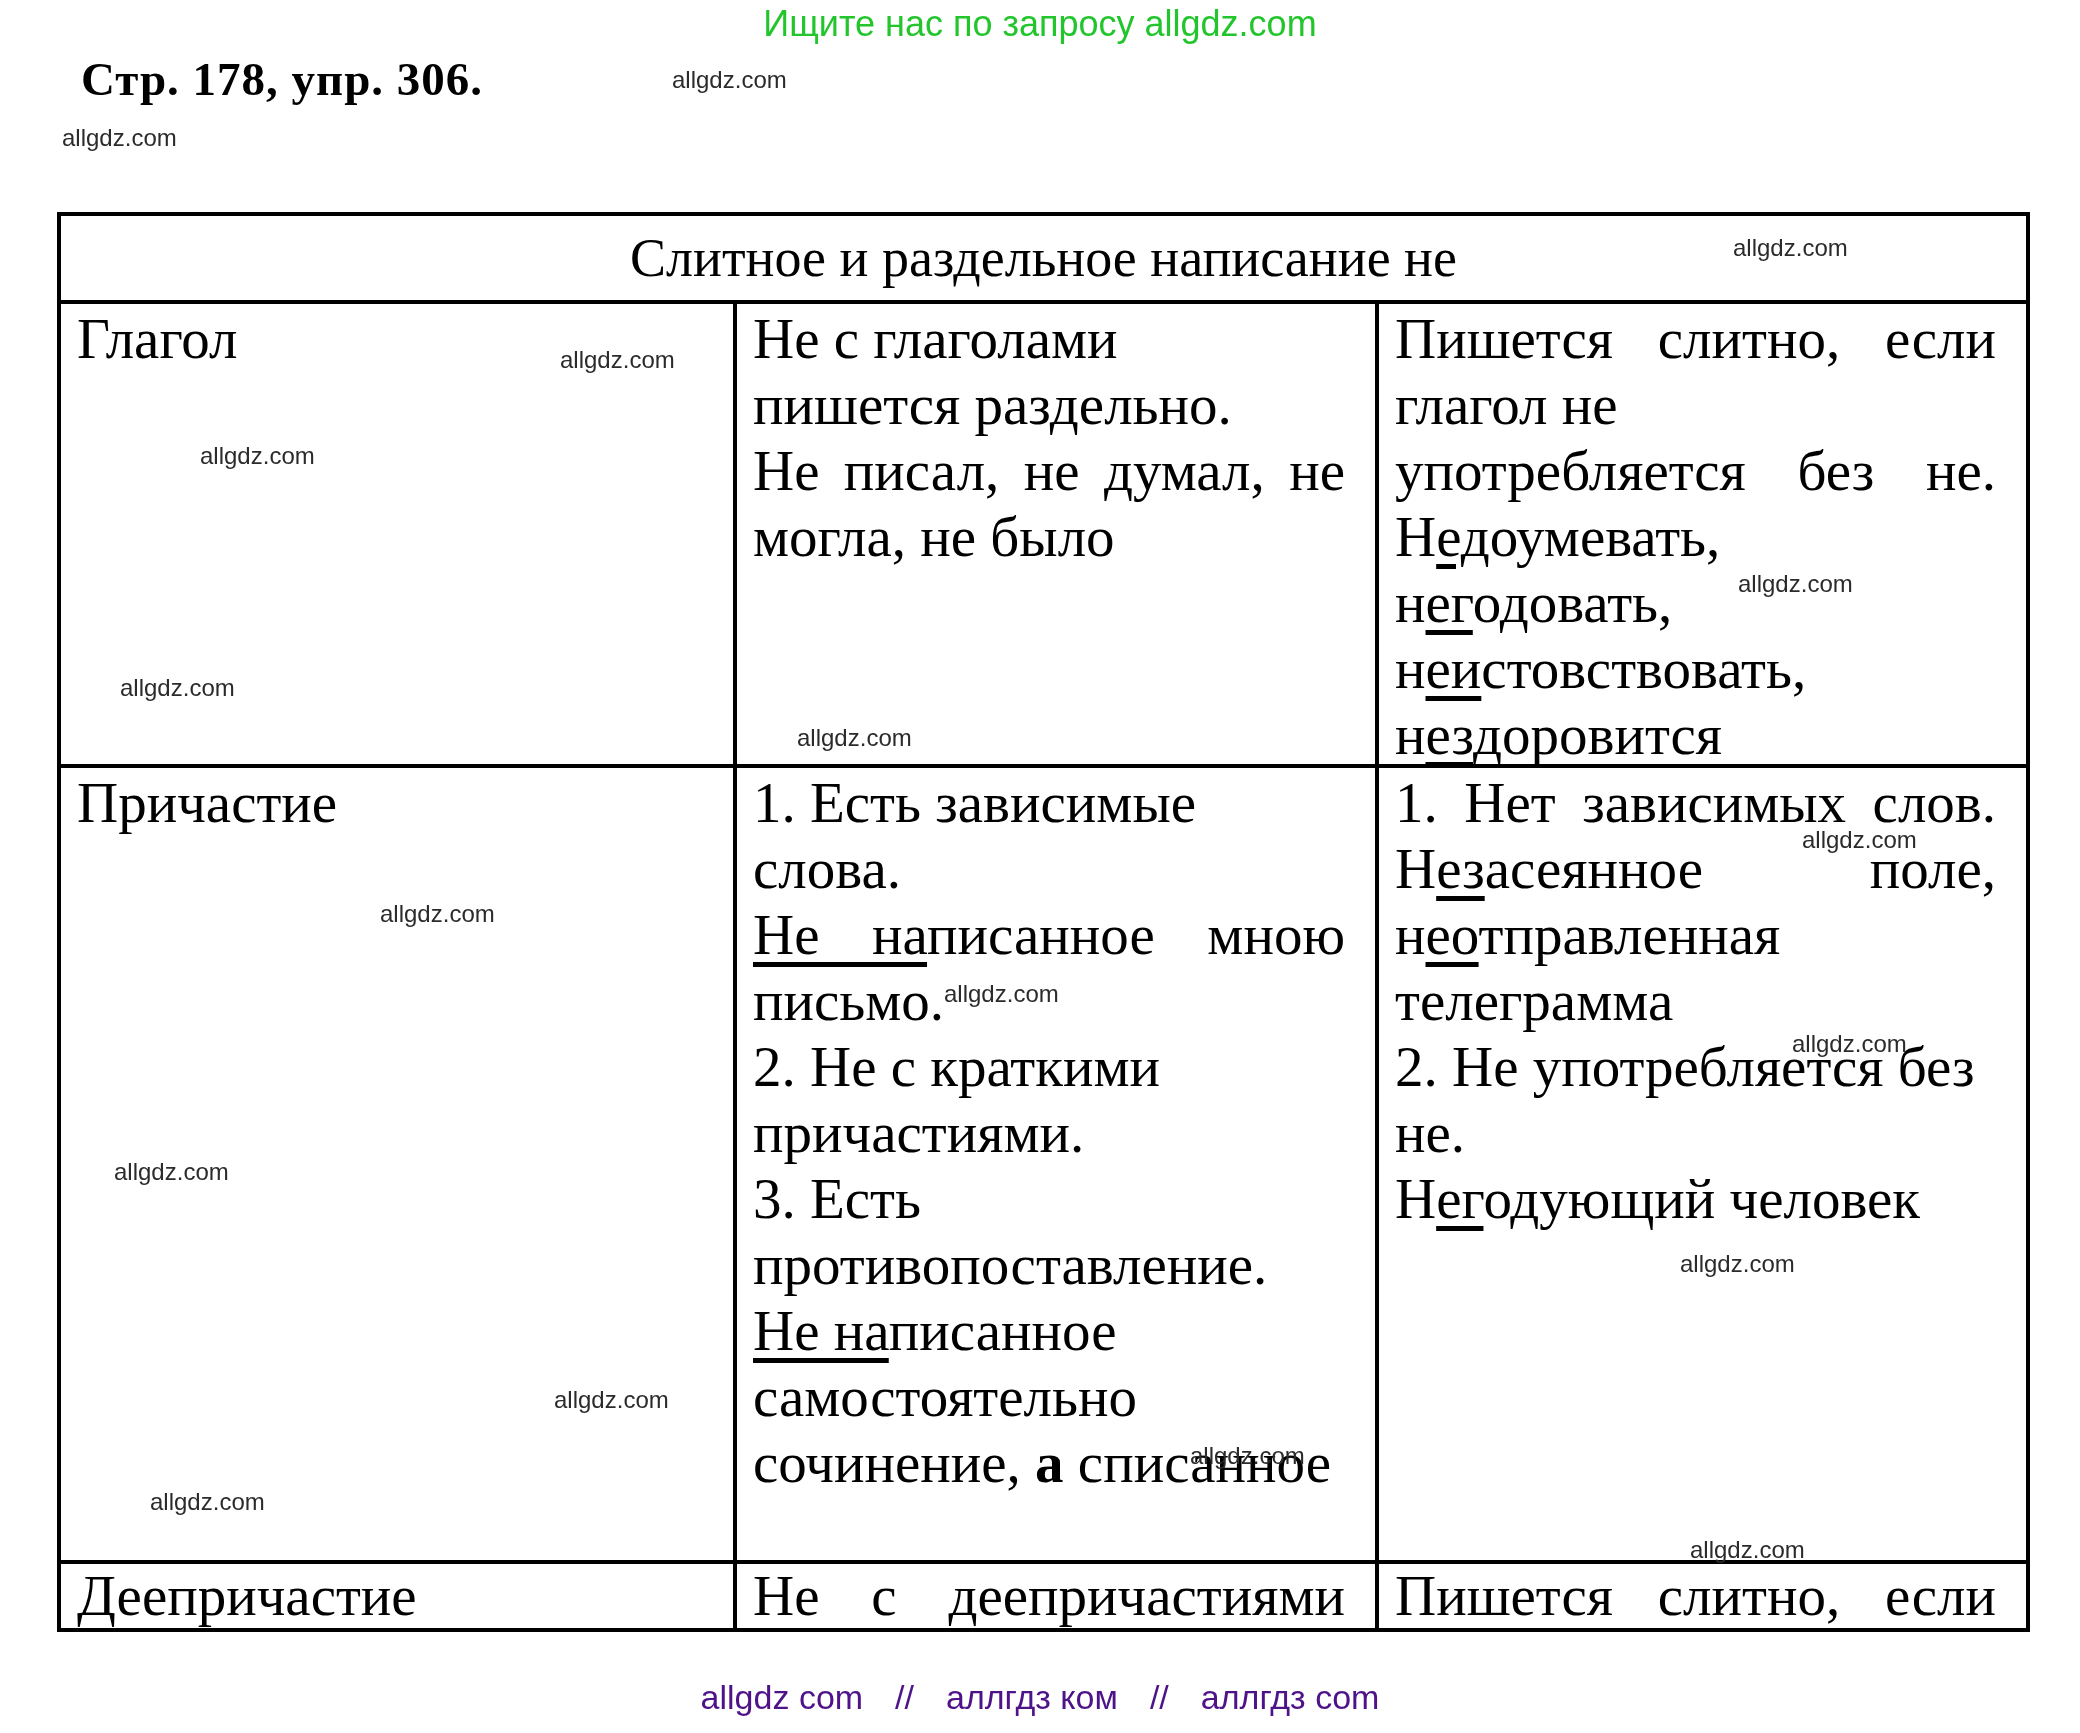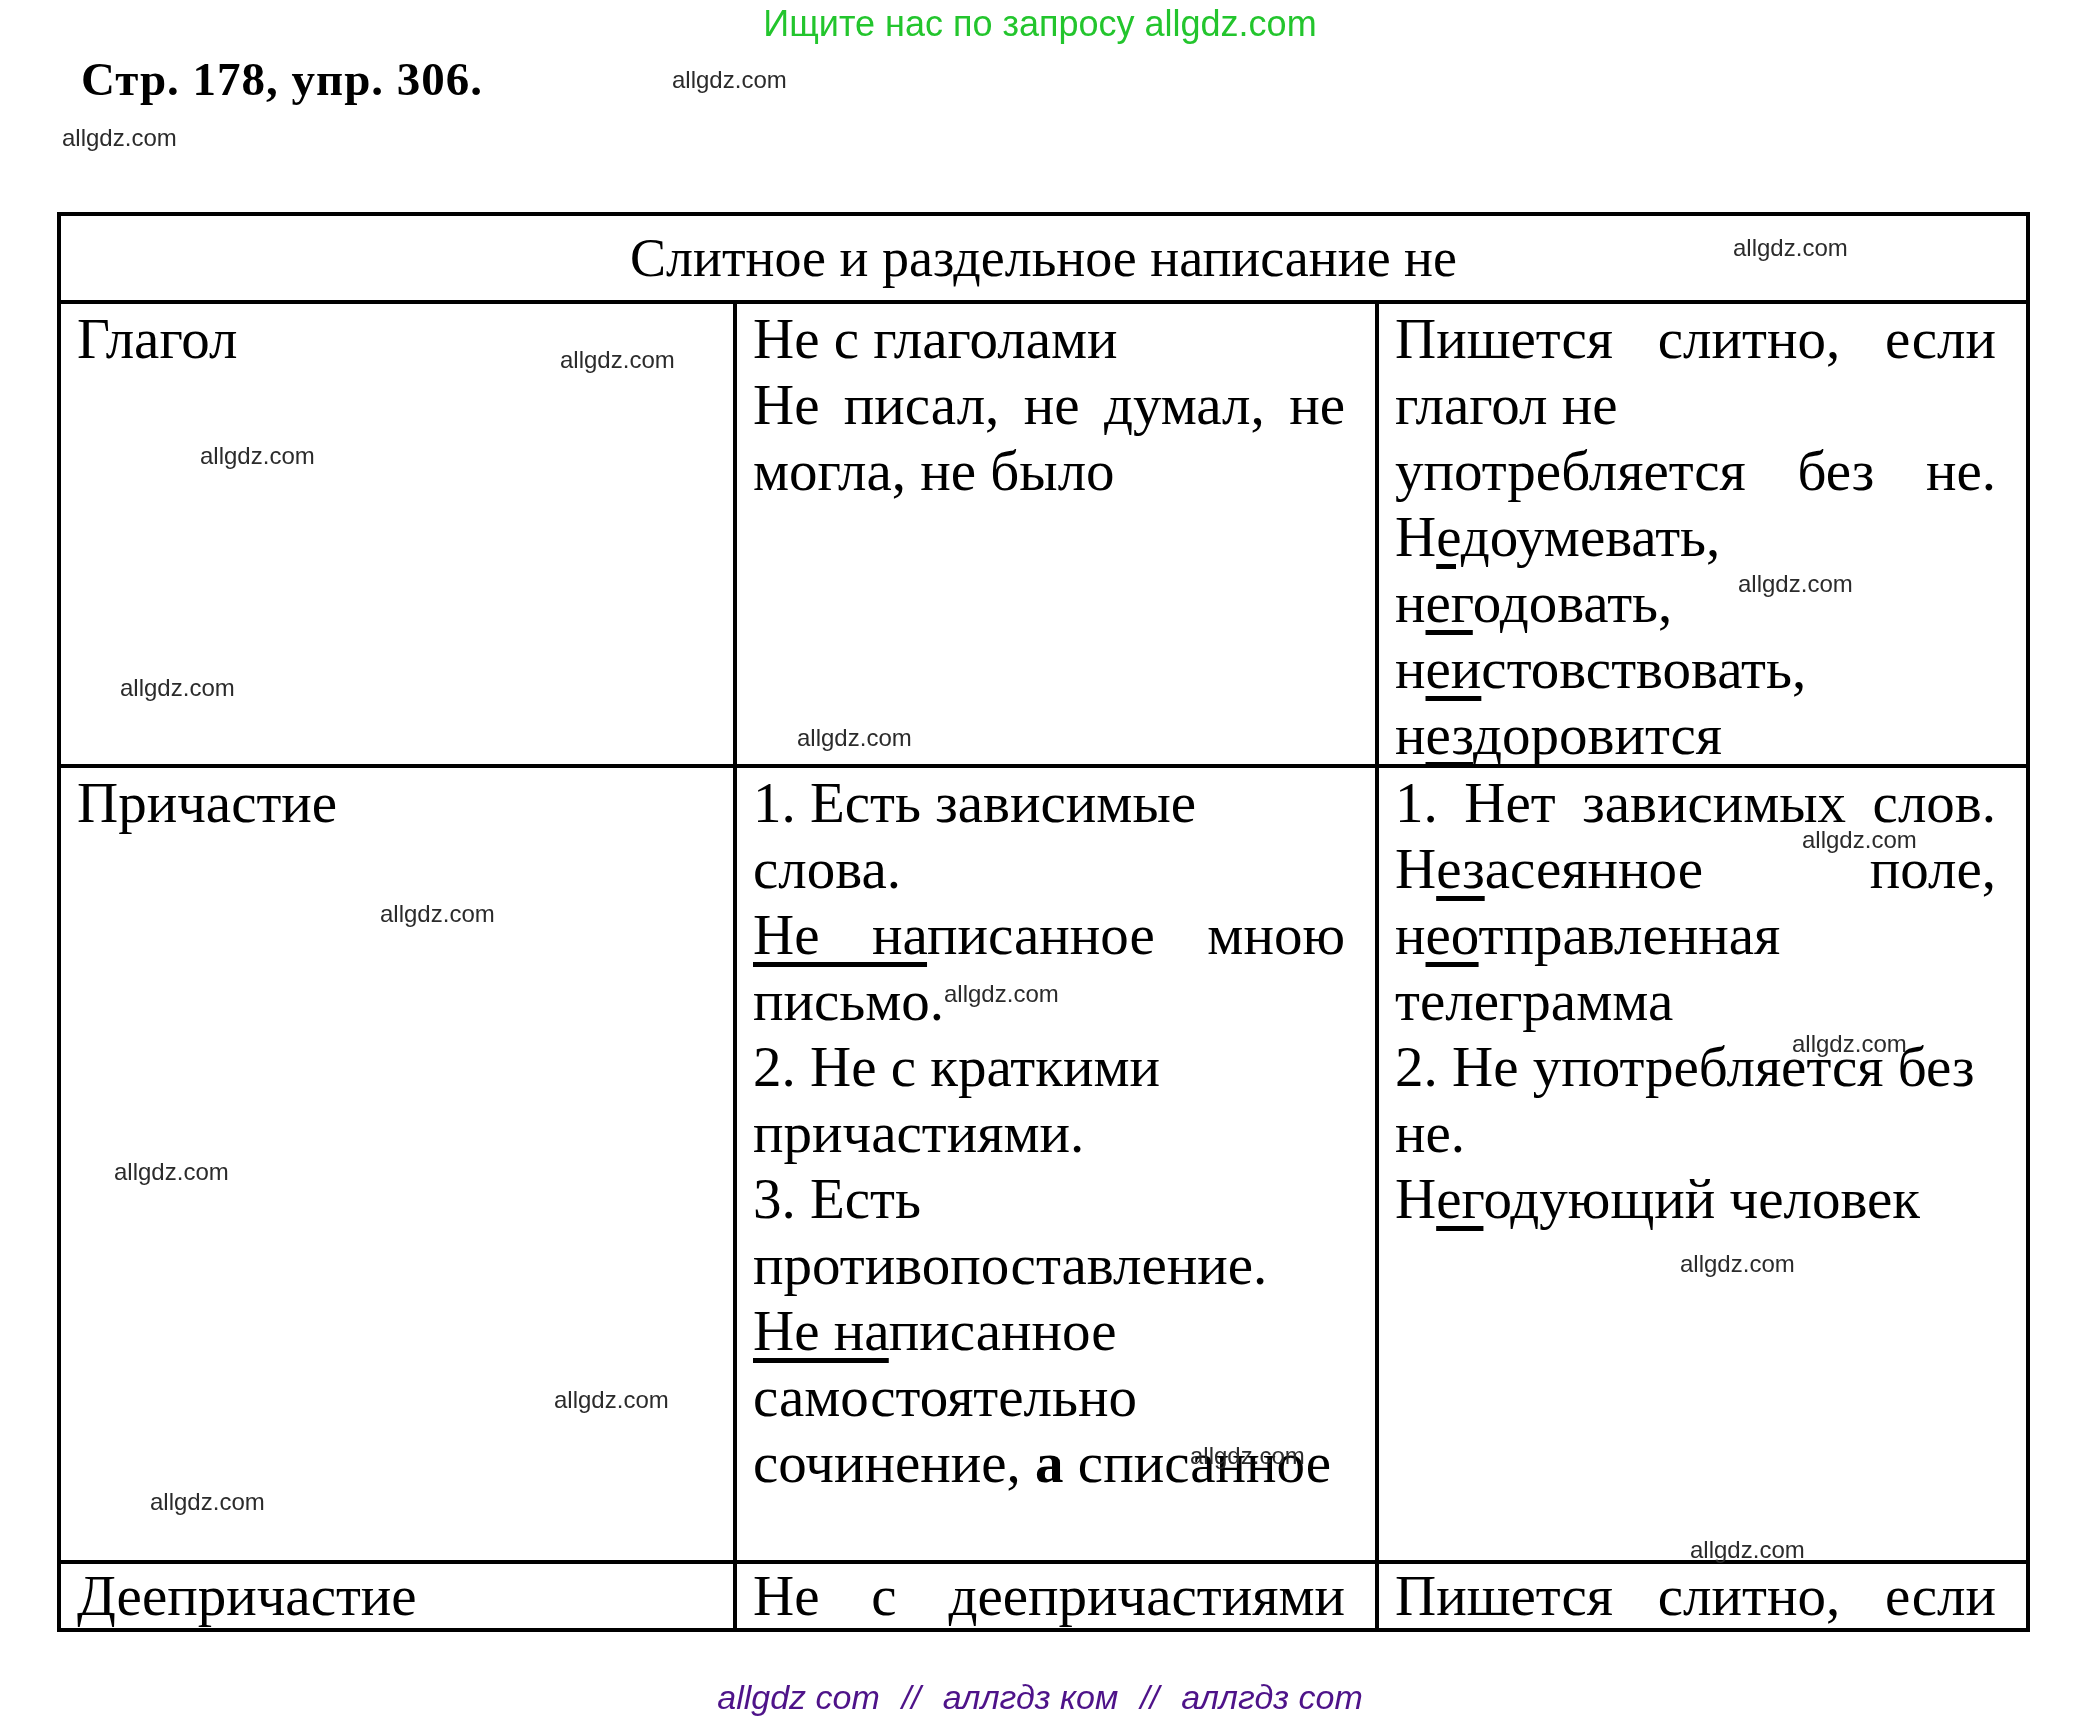--- a/index.html
+++ b/index.html
@@ -19,42 +19,43 @@
          align-items:center;justify-content:center;font-size:54px;}
   .cell{padding:2px 30px 0 16px;overflow:hidden;}
   .c2,.c3{border-left:4px solid #000;}
   .bt{border-top:4px solid #000;}
   .line{font-size:57px;line-height:66px;white-space:pre-wrap;}
   .line.j{text-align:justify;text-align-last:justify;}
   .lastrow .line{line-height:60px;}
   .u{text-decoration:underline;text-decoration-thickness:5px;text-underline-offset:8px;}
   .b{font-weight:bold;}
   .footer{position:absolute;left:0;top:1678px;width:2080px;display:flex;
-          justify-content:center;gap:22px;font-family:"Liberation Sans",sans-serif;
-          font-size:34px;font-style:italic;}
+          justify-content:center;gap:32px;font-family:"Liberation Sans",sans-serif;
+          font-size:34px;}
 </style>
 </head>
 <body>
 
 <div id="page">
 
   <div class="banner" style="color: rgb(35, 197, 45);">Ищите нас по запросу allgdz.com</div>
 
   <div class="doc-title">Стр. 178, упр. 306.</div>
 
   <div class="tbl">
     <div class="hcell">
       <span>Слитное и раздельное написание не</span>
     </div>
 
   <div class="cell c1">
         <div class="line">Глагол</div>
       </div>
       <div class="cell c2">
         <div class="line"><span class="">Не с глаголами</span></div>
+        <div class="line"><span class="">пишется раздельно.</span></div>
         <div class="line j"><span class="">Не писал, не думал, не</span></div>
         <div class="line"><span class="">могла, не было</span></div>
       </div>
       <div class="cell c3">
         <div class="line j"><span class="">Пишется слитно, если</span></div>
         <div class="line"><span class="">глагол не</span></div>
         <div class="line j"><span class="">употребляется без не.</span></div>
         <div class="line"><span class="">Н</span><span class="u ">ед</span><span class="">оумевать,</span></div>
         <div class="line"><span class="">н</span><span class="u ">ег</span><span class="">одовать,</span></div>
         <div class="line"><span class="">н</span><span class="u ">еи</span><span class="">стовствовать,</span></div>

